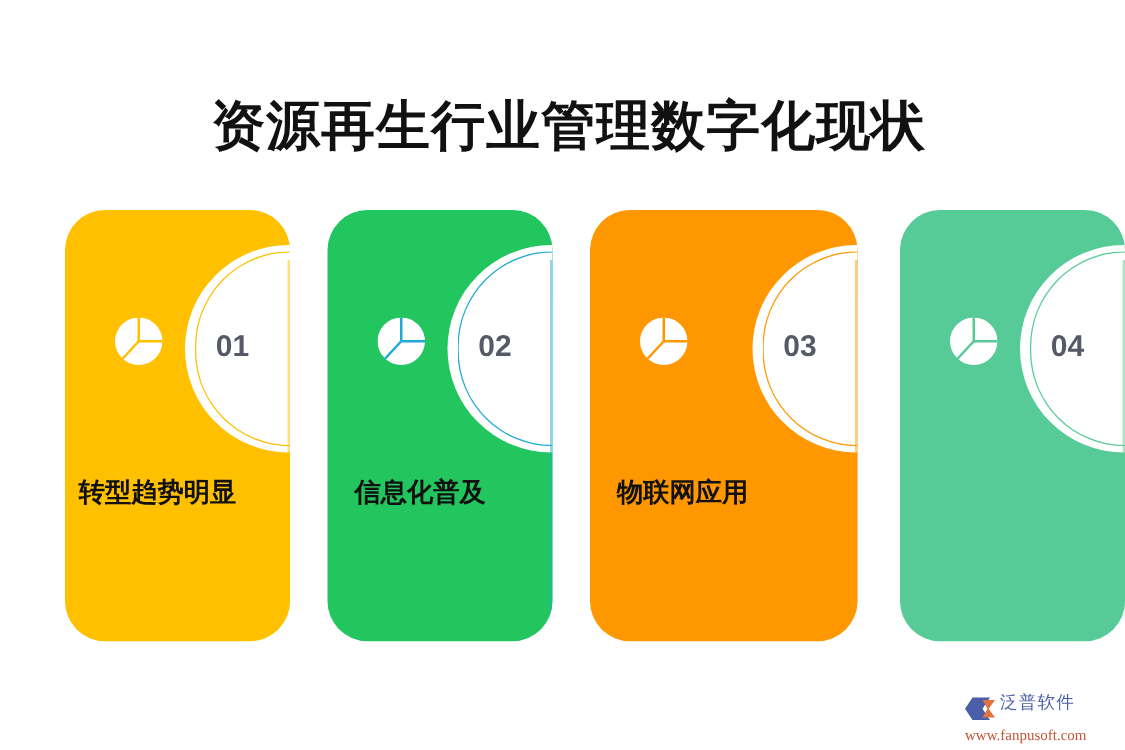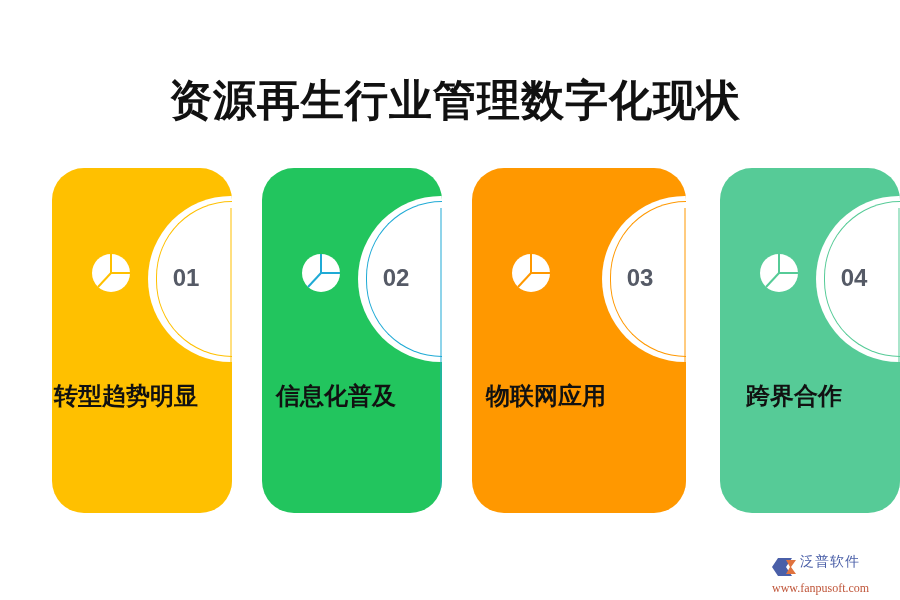--- a/index.html
+++ b/index.html
@@ -31,21 +31,21 @@
     }
     .card .num {
       position: absolute; right: 20px; top: 96px; width: 52px; text-align: center;
       font-family: "Liberation Sans", sans-serif; font-weight: bold; font-size: 24px; color: #555a66;
     }
     .card .pie {
       position: absolute; left: 40px; top: 86px; width: 38px; height: 38px;
     }
     .card .label {
       position: absolute; left: 0; top: 212px; width: 148px; text-align: center;
-      font-size: 24px; font-weight: bold; color: #111;
+      font-size: 21px; font-weight: bold; color: #111;
     }
     .logo {
       position: absolute; left: 770px; top: 552px; width: 125px; height: 46px;
     }
     .logo .mark { position: absolute; left: 2px; top: 4px; width: 26px; height: 22px; }
     .logo .cn {
       position: absolute; left: 30px; top: 1px; font-size: 14px; color: #4a5fa8; letter-spacing: 1px;
     }
     .logo .url {
       position: absolute; left: 2px; top: 29px; font-family: Liberation Serif, serif; font-size: 12px; color: #c0563a;
@@ -102,21 +102,20 @@
   <svg class="pie" viewBox="0 0 38 38">
     <circle cx="19" cy="19" r="19" fill="#fff"></circle>
     <line x1="19" y1="19" x2="19" y2="0" stroke="#56CB97" stroke-width="2"></line>
     <line x1="19" y1="19" x2="38" y2="19" stroke="#56CB97" stroke-width="2"></line>
     <line x1="19" y1="19" x2="6" y2="33" stroke="#56CB97" stroke-width="2"></line>
   </svg>
   <div class="disc"></div>
   <div class="arc" style="border-color:#56CB97;"></div>
   <div class="edge" style="background:#56CB97;"></div>
   <div class="num">04</div>
-  <div class="label">跨界合作</div>
 </div>
 
 <div class="logo">
   <svg class="mark" viewBox="0 0 26 22">
     <path d="M6 2 L20 2 L14 11 L20 20 L6 20 L0 11 Z" fill="#4a5fa8"></path>
     <path d="M14 4 L24 4 L19 11 L24 18 L14 18 L18 11 Z" fill="#e0733f"></path>
   </svg>
   <div class="cn">泛普软件</div>
   <div class="url">www.fanpusoft.com</div>
 </div>

